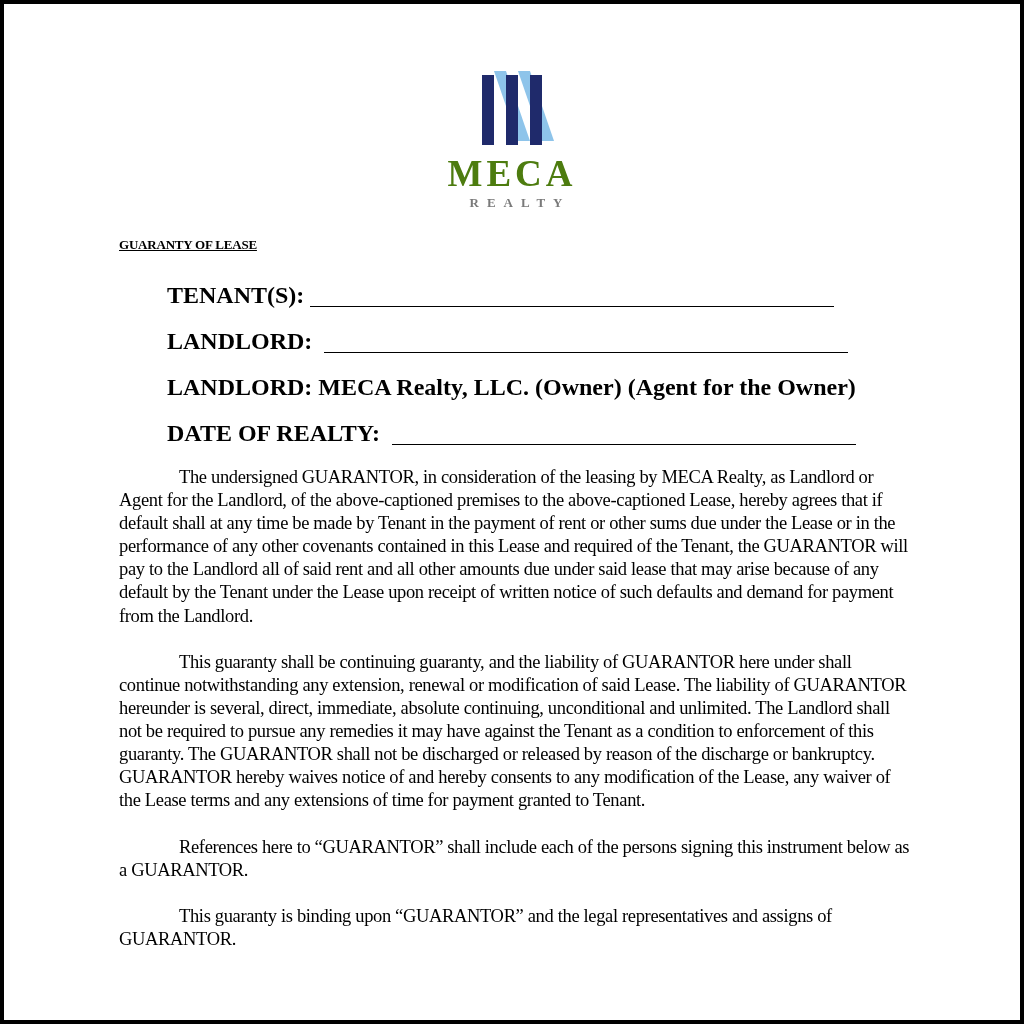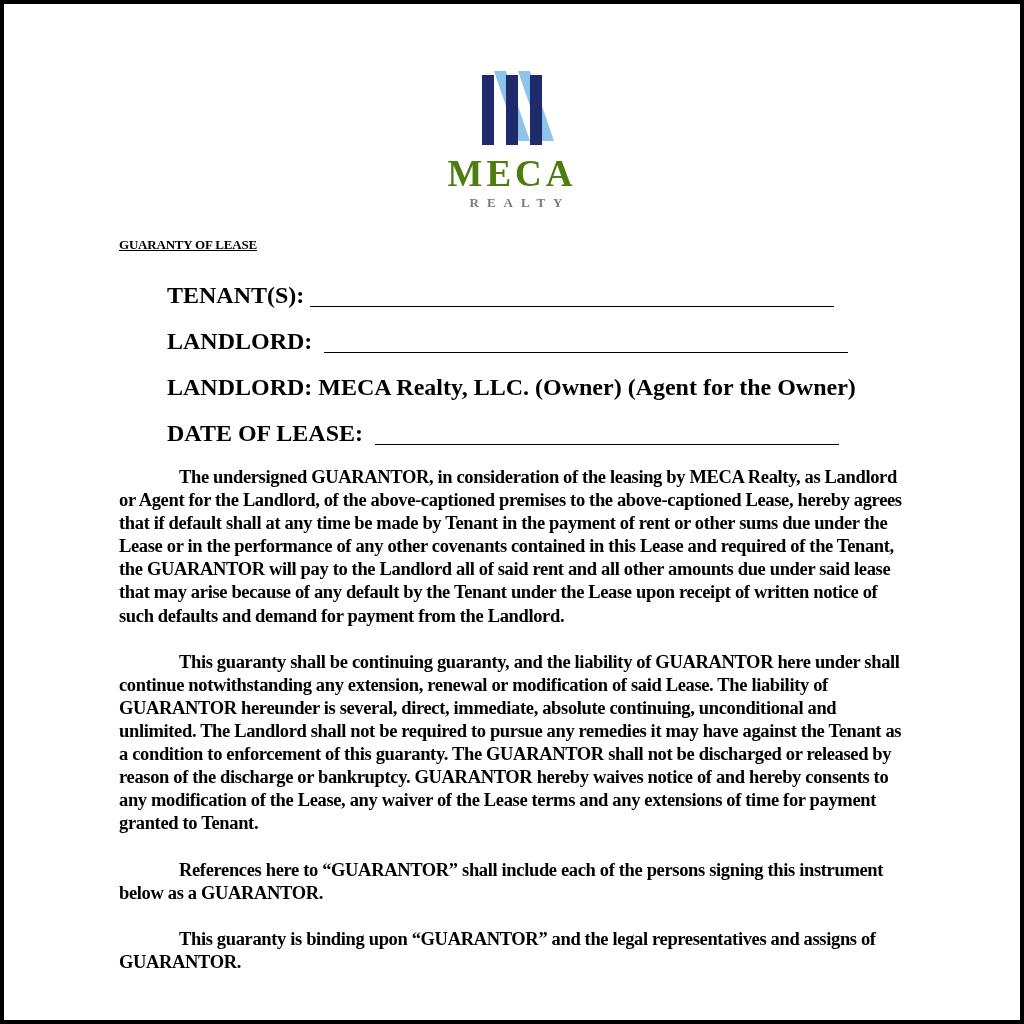--- a/index.html
+++ b/index.html
@@ -27,21 +27,21 @@
   }
   .field { font-weight: bold; font-size: 24px; line-height: 24px; display: flex; align-items: flex-end; margin-left: 48px; }
   .field .label { white-space: pre; }
   .field .line { border-bottom: 1.5px solid #000; height: 18px; }
   .f1 { position: absolute; top: 50px; }
   .f2 { position: absolute; top: 96px; }
   .f3 { position: absolute; top: 142px; }
   .f4 { position: absolute; top: 188px; }
   .body-text {
     position: absolute; top: 233px; left: 0; width: 792px;
-    font-size: 18.5px; line-height: 23.1px; letter-spacing: -0.35px; font-weight: bold;
+    font-size: 18.5px; line-height: 23.1px; letter-spacing: -0.35px;
   }
   .body-text p { margin: 0 0 23.1px 0; text-indent: 60px; }
 </style>
 </head>
 <body>
 
 <div class="logo">
   <svg class="logo-mark" viewBox="0 0 80 74">
     <polygon points="16,0 28,0 52,70 40,70" fill="#8ec4ea"></polygon>
     <polygon points="40,0 52,0 76,70 64,70" fill="#8ec4ea"></polygon>
@@ -61,21 +61,21 @@
     <span class="line" style="width:524px"></span>
   </div>
   <div class="field f2">
     <span class="label">LANDLORD:  </span>
     <span class="line" style="width:524px"></span>
   </div>
   <div class="field f3">
     <span class="label">LANDLORD: MECA Realty, LLC. (Owner) (Agent for the Owner)</span>
   </div>
   <div class="field f4">
-    <span class="label">DATE OF LEASE:  </span>
+    <span class="label">DATE OF REALTY:  </span>
     <span class="line" style="width:464px"></span>
   </div>
 
   <div class="body-text">
     <p>The undersigned GUARANTOR, in consideration of the leasing by MECA Realty, as Landlord or Agent for the Landlord, of the above-captioned premises to the above-captioned Lease, hereby agrees that if default shall at any time be made by Tenant in the payment of rent or other sums due under the Lease or in the performance of any other covenants contained in this Lease and required of the Tenant, the GUARANTOR will pay to the Landlord all of said rent and all other amounts due under said lease that may arise because of any default by the Tenant under the Lease upon receipt of written notice of such defaults and demand for payment from the Landlord.</p>
     <p>This guaranty shall be continuing guaranty, and the liability of GUARANTOR here under shall continue notwithstanding any extension, renewal or modification of said Lease. The liability of GUARANTOR hereunder is several, direct, immediate, absolute continuing, unconditional and unlimited. The Landlord shall not be required to pursue any remedies it may have against the Tenant as a condition to enforcement of this guaranty. The GUARANTOR shall not be discharged or released by reason of the discharge or bankruptcy.  GUARANTOR hereby waives notice of and hereby consents to any modification of the Lease, any waiver of the Lease terms and any extensions of time for payment granted to Tenant.</p>
     <p>References here to “GUARANTOR” shall include each of the persons signing this instrument below as a GUARANTOR.</p>
     <p>This guaranty is binding upon “GUARANTOR” and the legal representatives and assigns of GUARANTOR.</p>
   </div>
 </div>

